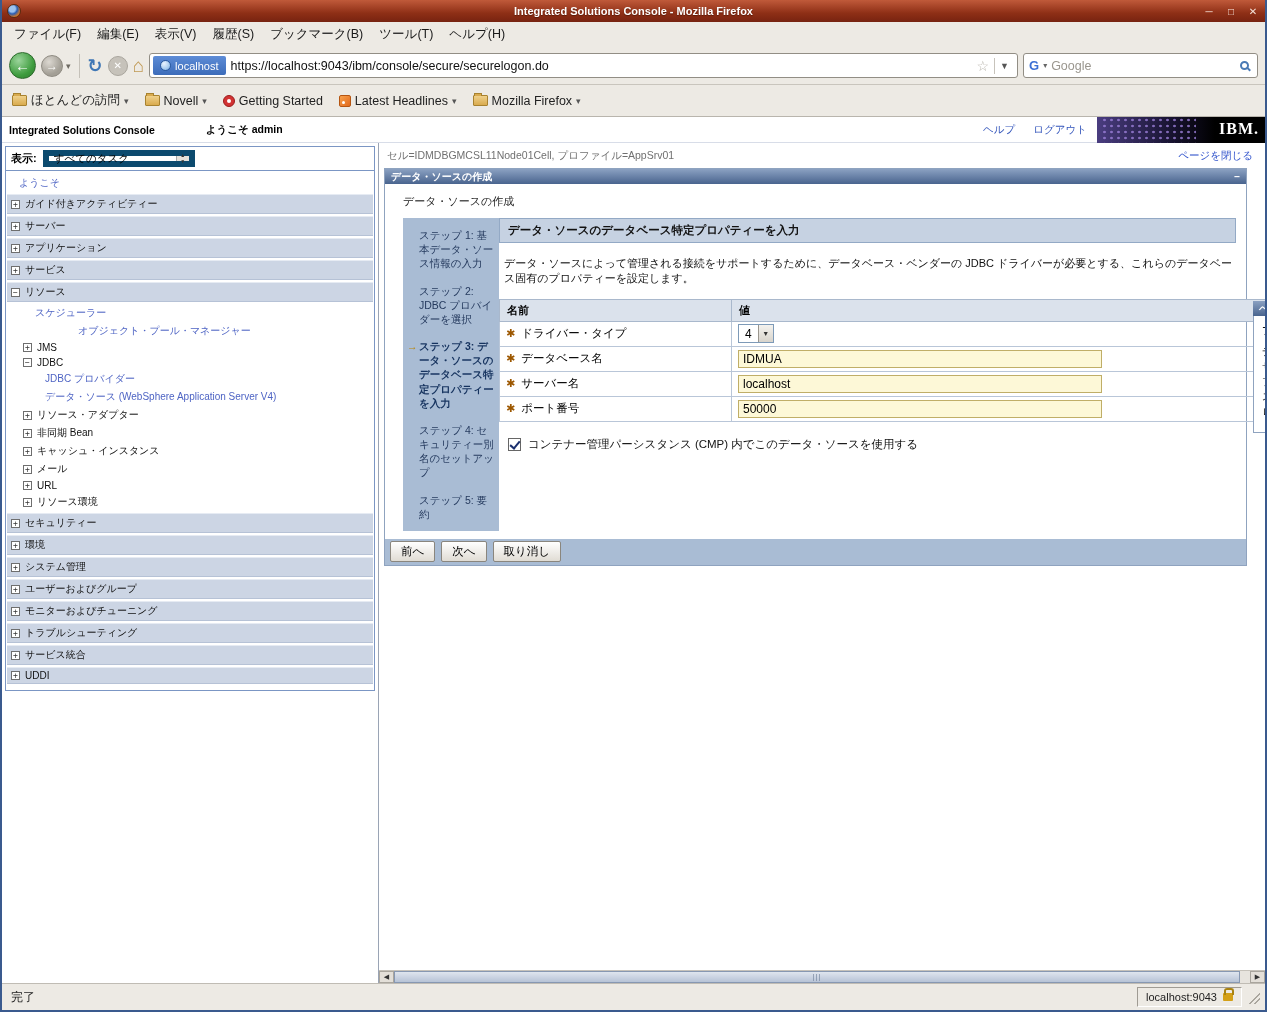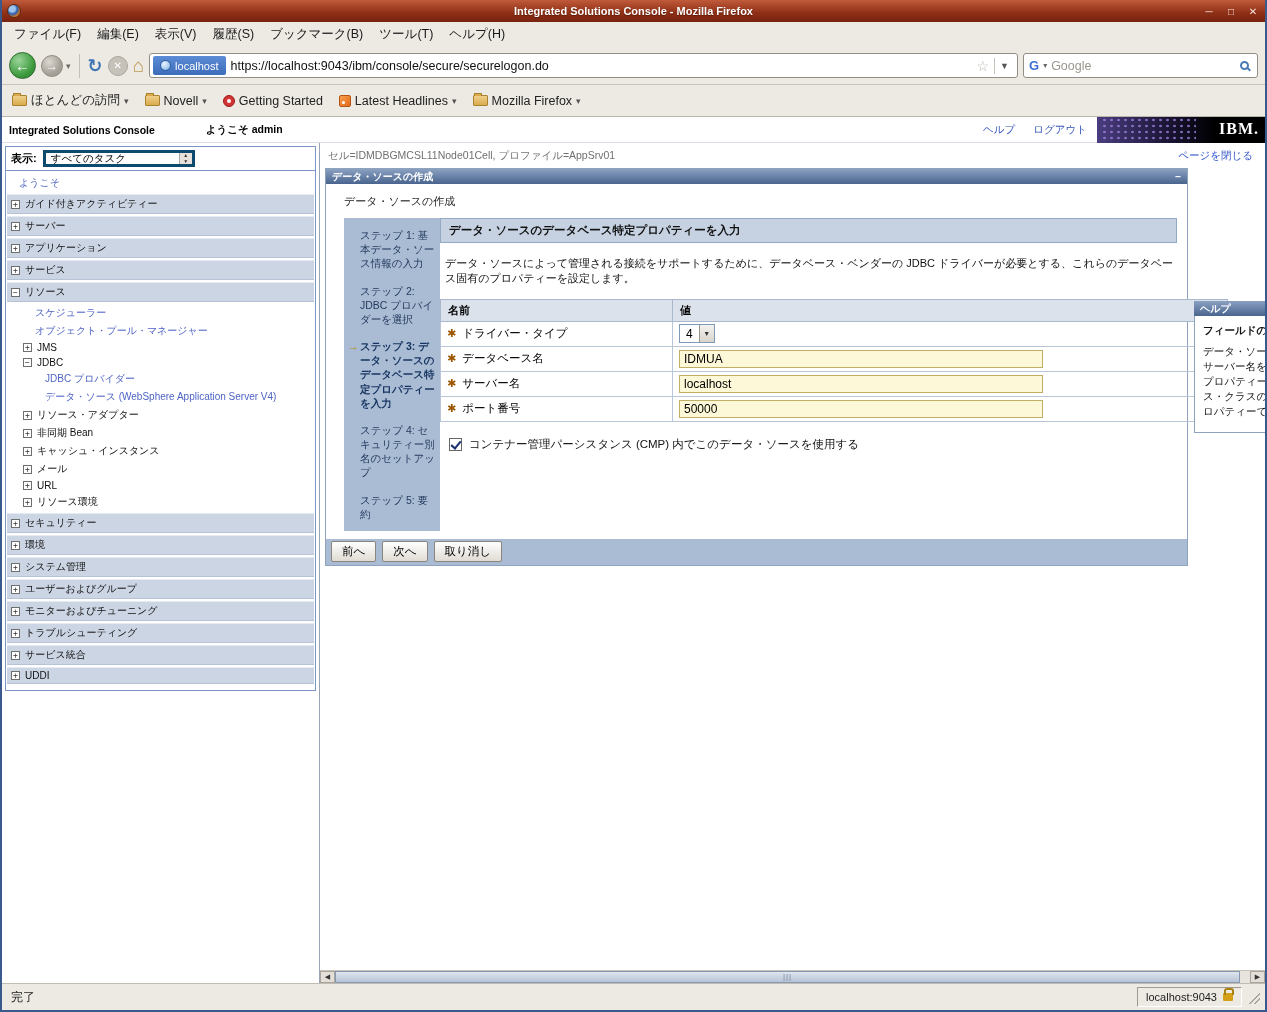--- a/index.html
+++ b/index.html
@@ -88,25 +88,25 @@
                background:linear-gradient(90deg,#4a3d80,#1a1535 42%,#000 70%); overflow:hidden; }
   .ibm-block::before { content:""; position:absolute; left:4px; top:0; width:95px; height:100%;
                background-image:radial-gradient(circle,#9b7fd8 1px,transparent 1.6px); background-size:7px 6px; opacity:.8; }
   .ibm-text { position:absolute; right:6px; top:3px; color:#fff; font-family:"Liberation Serif", serif;
               font-weight:bold; font-size:16px; letter-spacing:1px; }
 
   
   .main-row { flex:1; display:flex; min-height:0; background:#fff; }
 
   
-  .sidebar { width:318px; flex:none; border-right:1px solid #9aa4b5; padding:3px; background:#fff; overflow:hidden; }
+  .sidebar { width:377px; flex:none; border-right:1px solid #9aa4b5; padding:3px; background:#fff; overflow:hidden; }
   .nav-box { border:1px solid #7b96c4; }
   .view-row { display:flex; align-items:center; gap:6px; padding:3px 5px; border-bottom:1px solid #7b96c4; }
   .view-label { font-size:11px; font-weight:bold; color:#000; }
-  .combo { display:flex; align-items:center; justify-content:space-between; border:3px solid #0c4a6e;
+  .combo { display:flex; align-items:center; justify-content:space-between; border:6px solid #0c4a6e;
            background:#fff; height:17px; font-size:10.5px; width:152px; padding-left:5px; }
   .combo-arrows { width:13px; height:100%; background:#e6e2db; border-left:1px solid #aaa;
                   display:flex; flex-direction:column; align-items:center; justify-content:center; font-size:5px; color:#333; line-height:1.1; }
   .nav-tree { padding:3px 1px 4px 1px; font-size:10px; }
   .tree-link { color:#4e64c4; padding:2px 0; cursor:pointer; white-space:nowrap; overflow:hidden; }
   .tree-section { background:#ccd5e4; margin:2px 0; padding:2px 4px; display:flex; gap:5px; align-items:center;
                   color:#111; border-top:1px solid #e6ebf3; border-bottom:1px solid #b6c2d6; }
   .tree-branch { display:flex; gap:5px; align-items:center; padding:2px 0; color:#111; }
   .pm { width:9px; height:9px; border:1px solid #6e6e6e; background:#fff; font-size:8px; line-height:7px;
         text-align:center; color:#333; flex:none; font-family:"DejaVu Sans Mono", monospace; }
@@ -304,21 +304,21 @@
             </div>
             <div class="tree-section">
               <span class="pm">+</span>
               <span>サービス</span>
             </div>
             <div class="tree-section">
               <span class="pm">−</span>
               <span>リソース</span>
             </div>
             <div class="tree-link" style="padding-left: 28px;">スケジューラー</div>
-            <div class="tree-link" style="padding-left: 28px;">オブジェクト・プール・マネージャー</div>
+            <div class="tree-link" style="padding-left: 28px; margin-left: 43px;">オブジェクト・プール・マネージャー</div>
             <div class="tree-branch" style="padding-left: 16px;">
               <span class="pm">+</span>
               <span>JMS</span>
             </div>
             <div class="tree-branch" style="padding-left: 16px;">
               <span class="pm">−</span>
               <span>JDBC</span>
             </div>
             <div class="tree-link" style="padding-left: 38px;">JDBC プロバイダー</div>
             <div class="tree-link" style="padding-left: 38px;">データ・ソース (WebSphere Application Server V4)</div>

